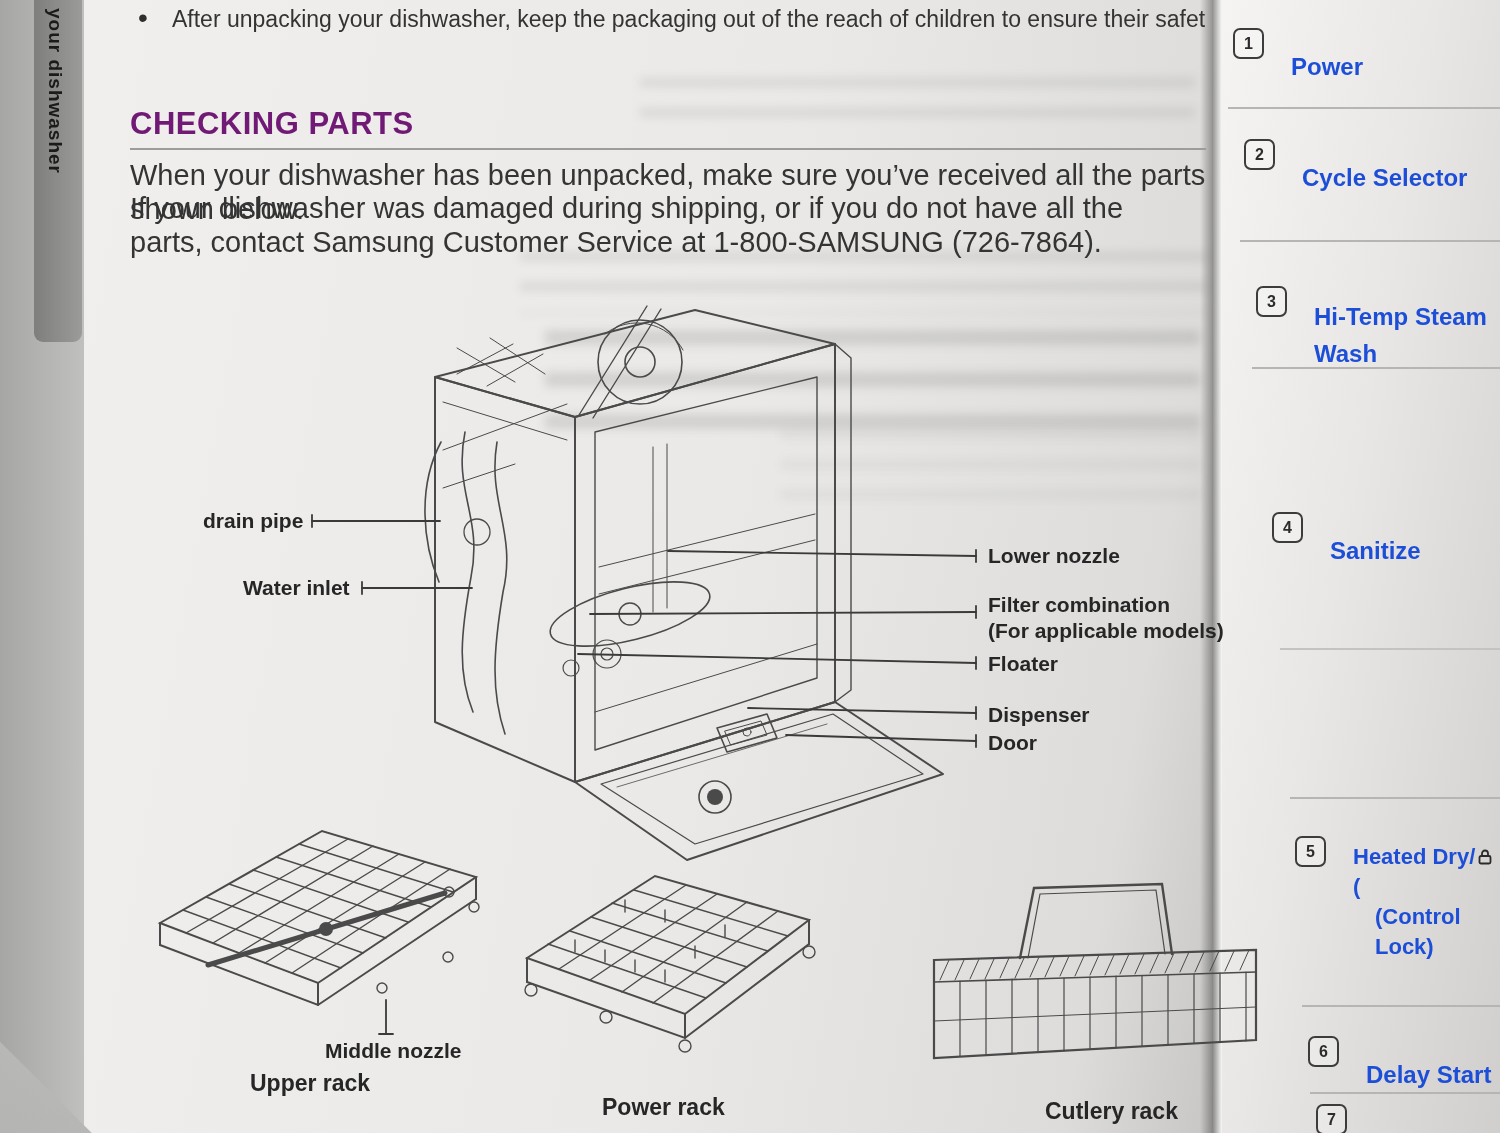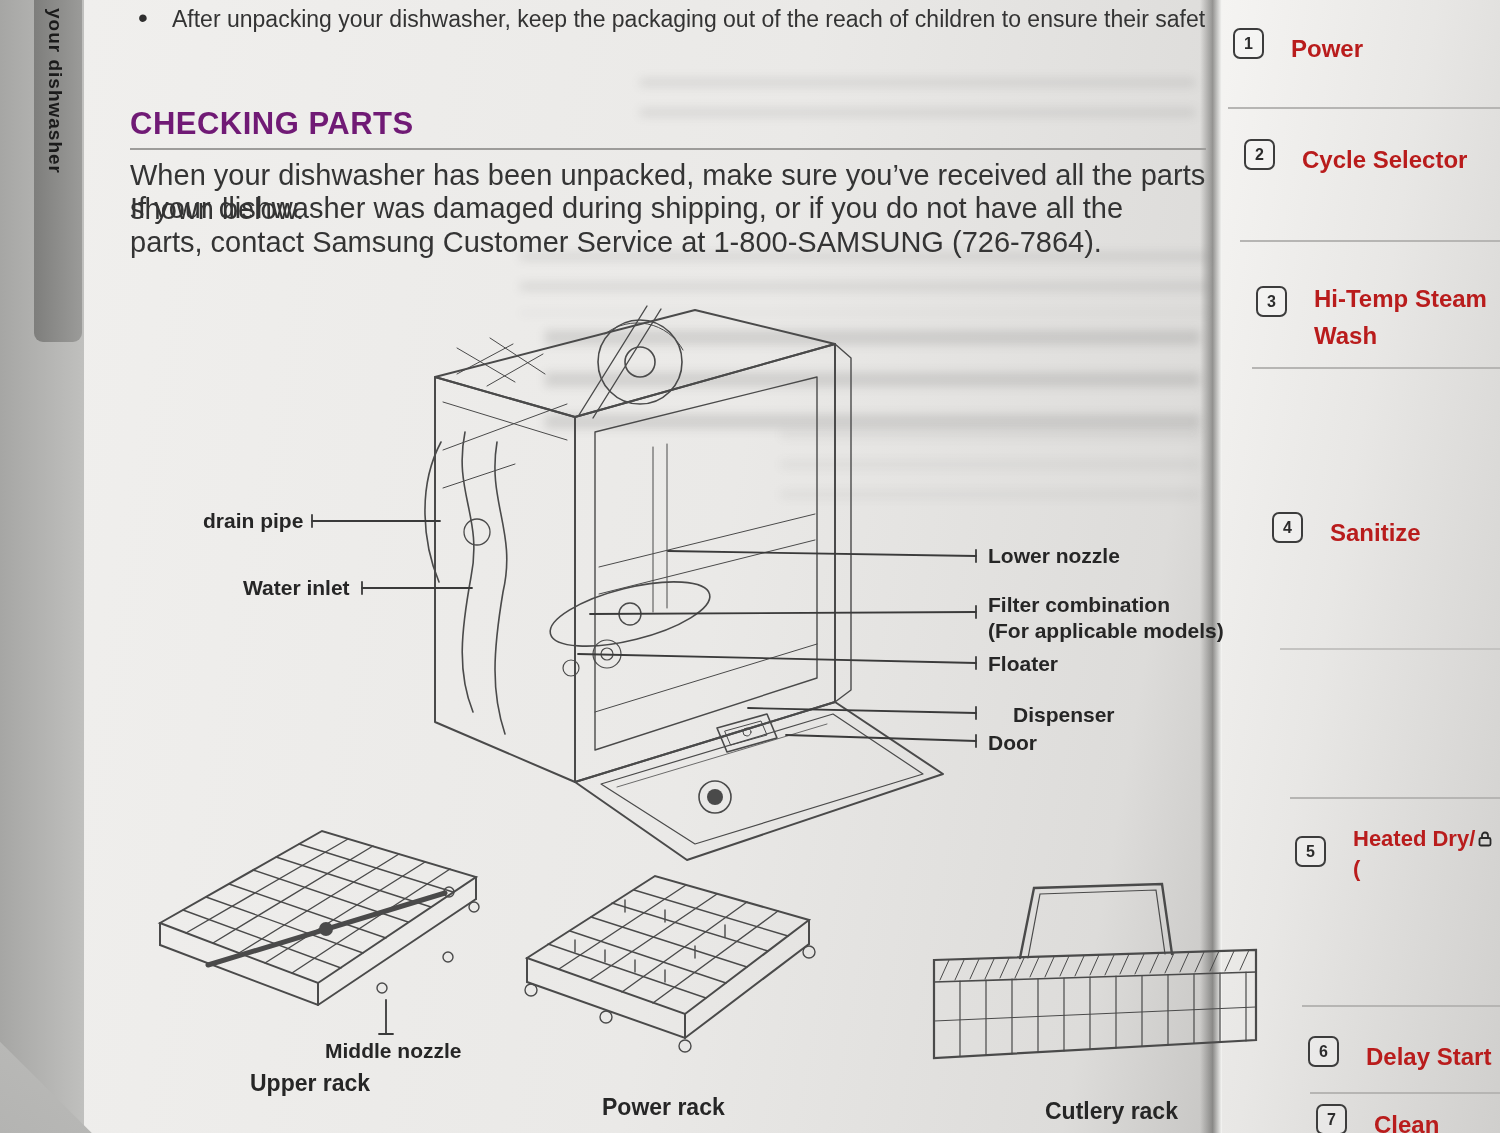--- a/index.html
+++ b/index.html
@@ -46,21 +46,21 @@
   
   .art{position:absolute;}
   .overlay{position:absolute;left:0;top:0;pointer-events:none;}
 
   
   .ctl-row{position:absolute;display:flex;align-items:flex-start;gap:27px;}
   .badge{width:31px;height:31px;border:2px solid #3c3c3c;border-radius:7px;
     display:flex;align-items:center;justify-content:center;
     font-size:16px;font-weight:bold;color:#2c2c2c;box-sizing:border-box;flex:none;
     background:rgba(250,250,248,.35);}
-  .ctl-label{font-size:24px;font-weight:bold;color:#b91c1c;margin-top:2px;line-height:37px;}
+  .ctl-label{font-size:24px;font-weight:bold;color:#1d4ed8;margin-top:20px;line-height:37px;}
   .ctl-label.small{font-size:22px;line-height:30px;}
   .sep{position:absolute;height:2px;background:#b6b5b3;}
   .lock-icon{vertical-align:-2px;margin:0 1px;}
 </style>
 </head>
 <body>
 
 <div class="stage">
 
   <div class="left-edge"></div>
@@ -195,21 +195,21 @@
         <line x1="379" y1="1034" x2="393" y2="1034"></line>
     </g>
   </svg>
 
   <div class="lbl" style="left:203px;top:509px;text-align:right;">drain pipe</div>
   <div class="lbl" style="left:243px;top:576px;">Water inlet</div>
   <div class="lbl" style="left:988px;top:544px;">Lower nozzle</div>
   <div class="lbl" style="left:988px;top:593px;">Filter combination</div>
   <div class="lbl" style="left:988px;top:619px;text-align:center;">(For applicable models)</div>
   <div class="lbl" style="left:988px;top:652px;">Floater</div>
-  <div class="lbl" style="left:988px;top:703px;margin-left:25px;">Dispenser</div>
+  <div class="lbl" style="left:988px;top:703px;">Dispenser</div>
   <div class="lbl" style="left:988px;top:731px;">Door</div>
   <div class="lbl" style="left:325px;top:1039px;">Middle nozzle</div>
   <div class="blabel" style="left:250px;top:1070px;">Upper rack</div>
   <div class="blabel" style="left:602px;top:1094px;">Power rack</div>
   <div class="blabel" style="left:1045px;top:1098px;">Cutlery rack</div>
 
   <div class="sep" style="left:1228px;top:107px;width:272px;"></div>
   <div class="sep" style="left:1240px;top:240px;width:260px;"></div>
   <div class="sep" style="left:1252px;top:367px;width:248px;"></div>
   <div class="sep" style="left:1280px;top:648px;width:220px;background:#c4c3c1;"></div>
@@ -250,20 +250,21 @@
         <span>5</span>
       </span>
     <span class="ctl-label small">
       <span><span>Heated Dry/</span><svg class="lock-icon" width="18" height="18" viewBox="0 0 18 18">
             <g fill="none" stroke="#2a2a2a" stroke-width="1.8">
               <rect x="3.5" y="8" width="11" height="7.5" rx="1.5"></rect>
               <path d="M6,8 V5.5 a3,3 0 0 1 6,0 V8"></path>
             </g>
           </svg><span>(</span></span>
       <br>
+      <span style="margin-left:22px;display:inline-block;">(Control Lock)</span>
     </span>
   </div>
 
   <div class="ctl-row" style="left:1308px;top:1036px;">
     <span class="badge">
         <span>6</span>
       </span>
     <span class="ctl-label">Delay Start</span>
   </div>
 

